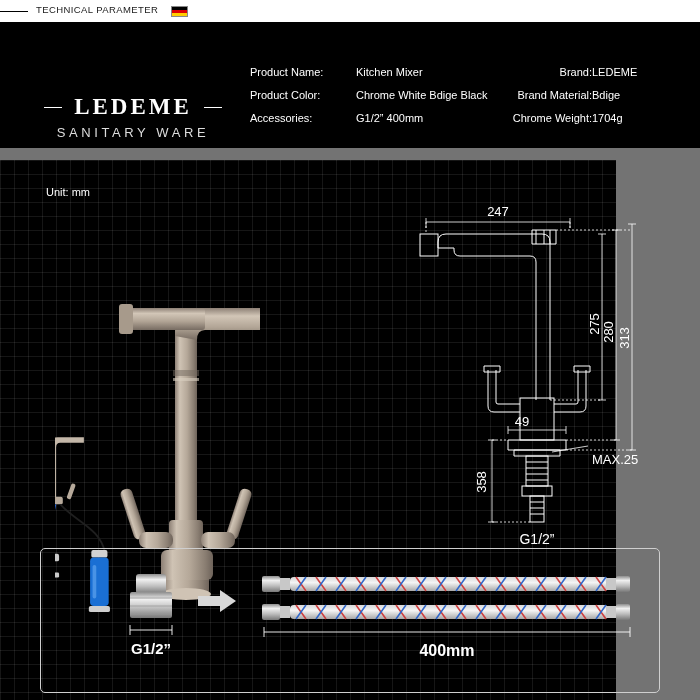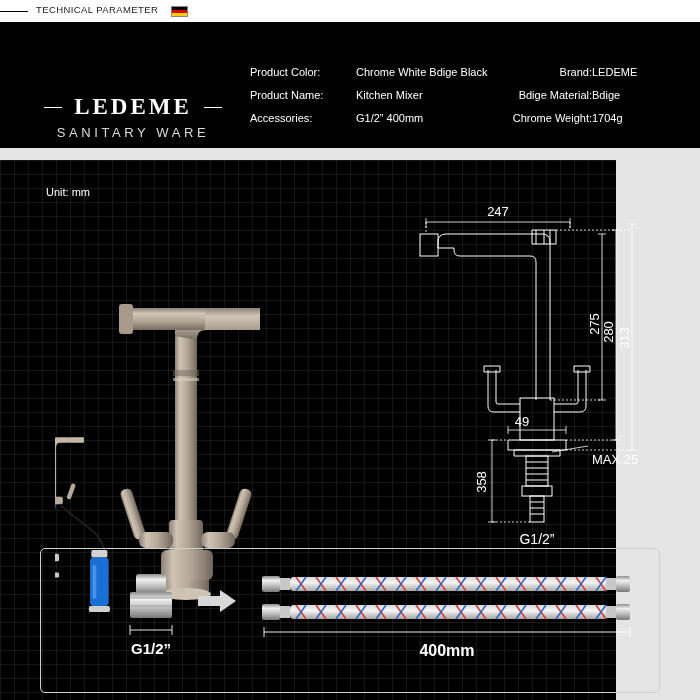--- a/index.html
+++ b/index.html
@@ -5,21 +5,21 @@
   * { box-sizing: border-box; }
   html, body {
     margin: 0; padding: 0;
     width: 700px; height: 700px;
     background: #ffffff;
     font-family: "Liberation Sans", sans-serif;
   }
   #sheet {
     position: relative;
     width: 700px; height: 700px;
-    background: #e5e5e5;
+    background: #737373;
     overflow: hidden;
   }
   
   .topbar {
     position: absolute; left: 0; top: 0;
     width: 700px; height: 22px;
     background: #ffffff;
     display: flex; align-items: center;
   }
   .topbar .tline {
@@ -119,40 +119,40 @@
       <div style="position:relative;">
         <div class="bar-l"></div>
         <div class="bar-r"></div>
         <div class="name">LEDEME</div>
       </div>
       <div class="sub">SANITARY WARE</div>
     </div>
 
     <div class="specs">
       <div class="spec-row">
+        <div class="lbl">Product Name:</div>
+        <div class="val">Kitchen Mixer</div>
+      </div>
+      <div class="spec-row">
         <div class="lbl">Product Color:</div>
         <div class="val">Chrome  White Bdige Black</div>
       </div>
       <div class="spec-row">
-        <div class="lbl">Product Name:</div>
-        <div class="val">Kitchen Mixer</div>
-      </div>
-      <div class="spec-row">
         <div class="lbl">Accessories:</div>
         <div class="val">G1/2”  400mm</div>
       </div>
     </div>
 
     <div class="specs2">
       <div class="spec-row">
         <div class="lbl">Brand:</div>
         <div class="val">LEDEME</div>
       </div>
       <div class="spec-row">
-        <div class="lbl">Bdige Material:</div>
+        <div class="lbl">Brand Material:</div>
         <div class="val">Bdige</div>
       </div>
       <div class="spec-row">
         <div class="lbl">Chrome Weight:</div>
         <div class="val">1704g</div>
       </div>
     </div>
   </div>
 
   <div class="grid">

